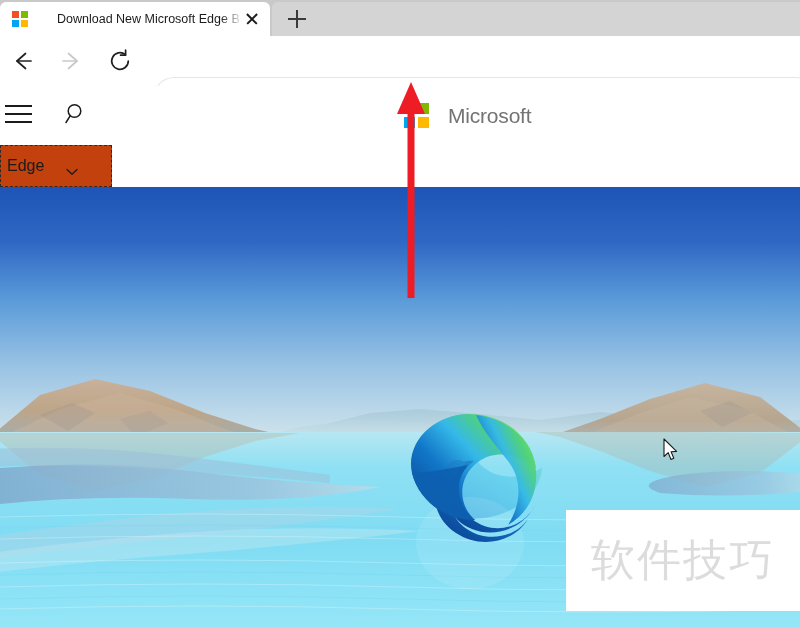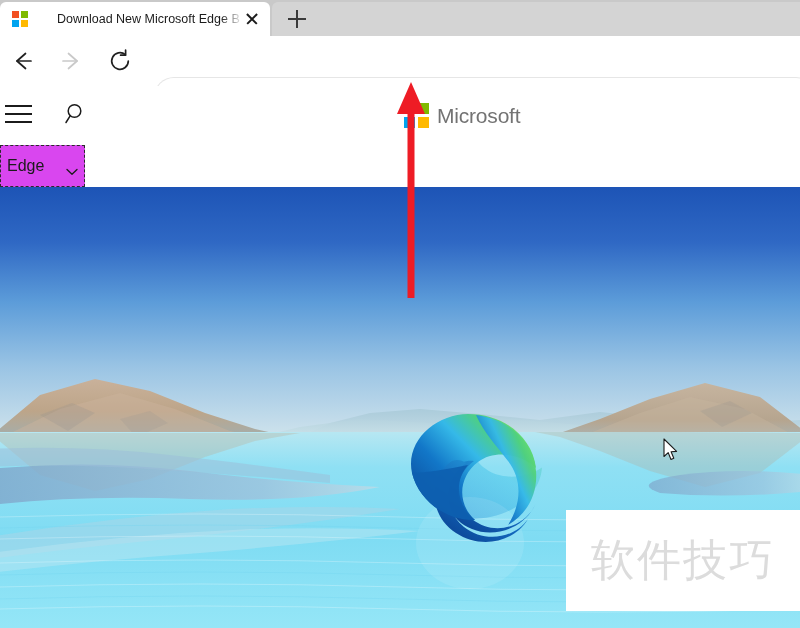--- a/index.html
+++ b/index.html
@@ -183,21 +183,21 @@
   }
   .ms-squares {
     width: 25px; height: 25px;
     display: grid;
     grid-template-columns: 11px 11px;
     grid-template-rows: 11px 11px;
     gap: 3px;
   }
   .ms-squares i { display: block; }
   .ms-wordmark {
-    margin-left: 8px;
+    margin-left: 19px;
     font-size: 21px;
     color: #737373;
     letter-spacing: -0.2px;
   }
   .ms-header-line {
     position: absolute;
     top: 142px; left: 0;
     width: 800px; height: 1px;
     background: #e4e4e4;
   }
@@ -205,27 +205,27 @@
   
   .product-nav {
     position: absolute;
     top: 143px; left: 0;
     width: 800px; height: 44px;
     background: #ffffff;
   }
   .edge-pill {
     position: absolute;
     left: 0; top: 2px;
-    width: 85px; height: 42px;
+    width: 112px; height: 42px;
     border: 1.5px dashed #2b2b2b;
     display: flex;
     align-items: center;
     padding-left: 6px;
     cursor: pointer;
-    background: #d946ef;
+    background: #c2410c;
     gap: 12px;
   }
   .edge-label {
     font-size: 16px;
     color: #1b1b1b;
   }
   .chev {
     margin-left: 10px;
     width: 12px; height: 8px;
   }

